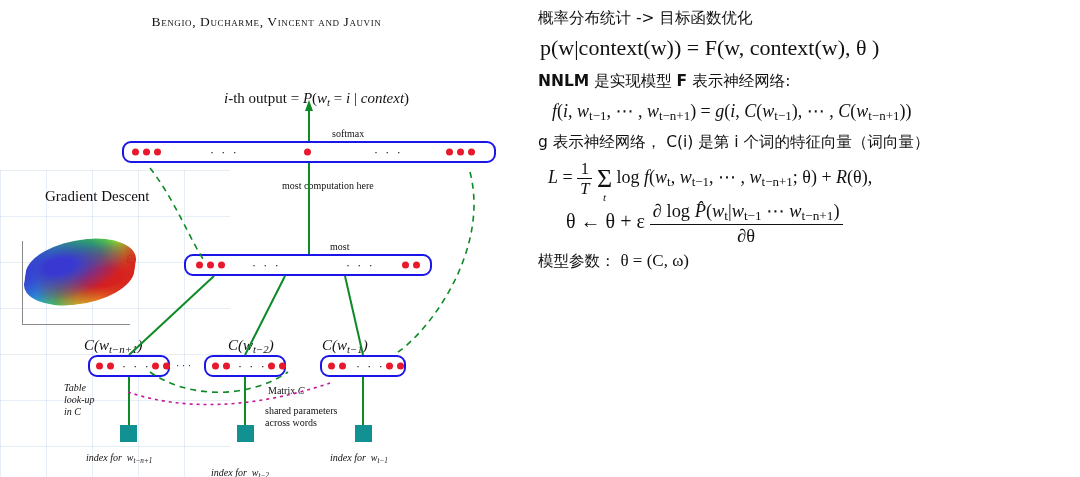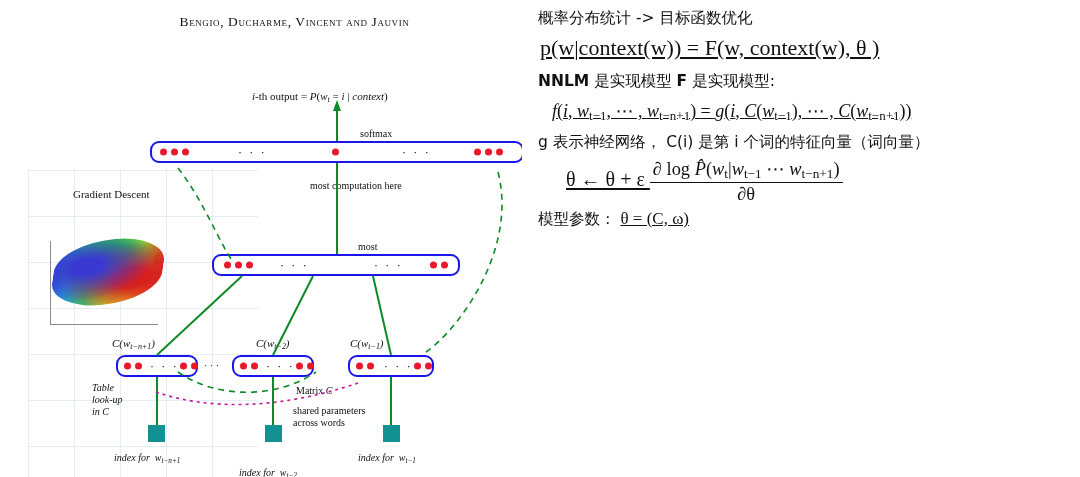--- a/index.html
+++ b/index.html
@@ -10,21 +10,20 @@
     overflow:hidden;
   }
   .page{position:relative;width:1080px;height:477px;}
 
   
   .left{
     position:absolute;left:0;top:0;width:533px;height:477px;
     background:#ffffff;
     border-right:1px solid #d8d8d8;
     overflow:hidden;
-    margin-left:28px;
   }
   
   .grid{
     position:absolute;left:0;top:170px;width:230px;height:307px;
     background-image:
       linear-gradient(to right, rgba(120,160,200,.18) 1px, transparent 1px),
       linear-gradient(to bottom, rgba(120,160,200,.18) 1px, transparent 1px);
     background-size:46px 46px;
   }
   .paper-title{
@@ -44,21 +43,21 @@
   .ell{
     position:absolute;top:50%;transform:translateY(-50%);
     font-size:12px;color:#111;letter-spacing:2px;line-height:1;
   }
 
   
   svg.overlay{position:absolute;left:0;top:0;width:533px;height:477px;pointer-events:none;}
 
   .lbl{position:absolute;font-family:"Liberation Serif", serif;color:#111;}
   .lbl.it{font-style:italic;}
-  .sm{font-size:11px;}
+  .sm{font-size:15px;}
   .xs{font-size:10px;}
 
   .teal{position:absolute;width:17px;height:17px;background:#119191;}
 
   
   .surf{position:absolute;left:8px;top:225px;width:140px;height:120px;}
   .surf .blob{
     position:absolute;left:18px;top:14px;width:108px;height:66px;
     border-radius:50%/42%;
     background:
@@ -72,21 +71,21 @@
   .surf .axis{position:absolute;background:#8a8a8a;}
 
   
   .right{
     position:absolute;left:522px;top:0;width:547px;height:477px;
     background:#ffffff;padding:8px 12px 0 16px;box-sizing:border-box;
   }
   .r-line{color:#111;margin:0 0 6px 0;}
   .cn{font-family:"DejaVu Sans", sans-serif;font-size:15.5px;}
   .cn b{font-weight:bold;}
-  .math{font-family:"Liberation Serif", serif;text-decoration:underline;}
+  .math{font-family:"Liberation Serif", serif;}
   .m1{font-size:22px;margin:6px 0 10px 2px;}
   .m2{font-size:18px;margin:8px 0 8px 14px;}
   .m3{font-size:18px;margin:6px 0 2px 10px;}
   .m4{font-size:20px;margin:2px 0 4px 28px;}
   i{font-style:italic;}
   .frac{display:inline-block;text-align:center;vertical-align:middle;font-size:.92em;}
   .frac .num{display:block;border-bottom:1px solid #111;padding:0 3px;line-height:1.15;}
   .frac .den{display:block;padding:0 3px;line-height:1.2;}
   .sum{font-size:26px;vertical-align:-4px;display:inline-block;position:relative;}
   .sum .sub{position:absolute;left:50%;transform:translateX(-50%);bottom:-9px;font-size:11px;font-style:italic;}
@@ -227,30 +226,36 @@
 
   <div class="right">
 
     <p class="r-line cn">概率分布统计 -&gt; 目标函数优化</p>
 
     <p class="r-line math m1">
       p(w|context(w)) = F(w, context(w), θ )
     </p>
 
     <p class="r-line cn">
-      <b>NNLM</b><span> 是实现模型 </span><b>F</b><span> 是实现模型:</span>
+      <b>NNLM</b><span> 是实现模型 </span><b>F</b><span> 表示神经网络:</span>
     </p>
 
     <p class="r-line math m2">
       <i>f</i>(<i>i</i>, <i>w</i><span class="sb">t−1</span>, ⋯ , <i>w</i><span class="sb">t−n+1</span>) = <i>g</i>(<i>i</i>, <i>C</i>(<i>w</i><span class="sb">t−1</span>), ⋯ , <i>C</i>(<i>w</i><span class="sb">t−n+1</span>))
     </p>
 
     <p class="r-line cn">g 表示神经网络， C(i) 是第 i 个词的特征向量（词向量）</p>
 
 
+    <p class="r-line math m3">
+      <i>L</i> =
+      <span class="frac"><span class="num">1</span><span class="den"><i>T</i></span></span>
+      <span class="sum">Σ<span class="sub">t</span></span>
+      log <i>f</i>(<i>w</i><span class="sb">t</span>, <i>w</i><span class="sb">t−1</span>, ⋯ , <i>w</i><span class="sb">t−n+1</span>; θ) + <i>R</i>(θ),
+    </p>
 
     <p class="r-line math m4">
       θ ← θ + ε
       <span class="frac">
         <span class="num">∂ log <i>P̂</i>(<i>w</i><span class="sb">t</span>|<i>w</i><span class="sb">t−1</span> ⋯ <i>w</i><span class="sb">t−n+1</span>)</span>
         <span class="den">∂θ</span>
       </span>
     </p>
 
     <p class="r-line cn" style="margin-top:4px;">

